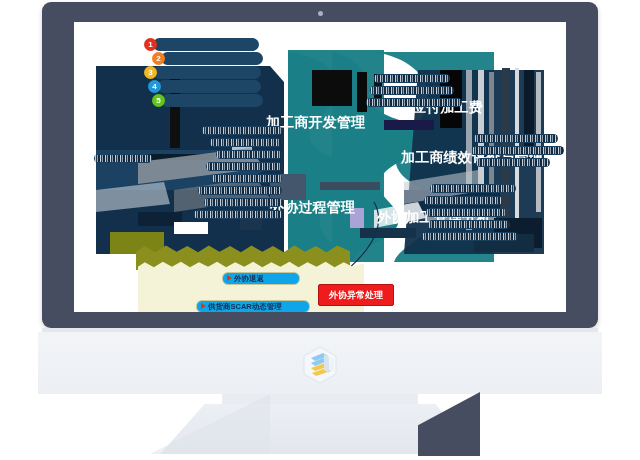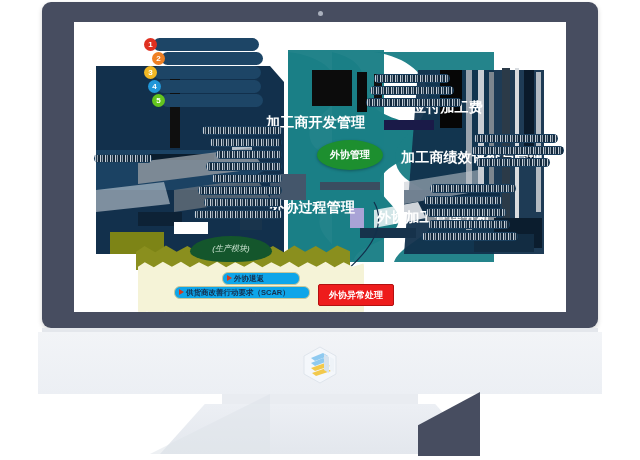--- a/index.html
+++ b/index.html
@@ -154,23 +154,20 @@
             <path d="M300,180 C316,208 288,238 256,262" stroke="#12304c" stroke-width="1.2" fill="none"></path>
           </g>
         </svg>
 
         <div class="lbl branch-lbl" style="left:192px;top:93px;">加工商开发管理</div>
         <div class="lbl branch-lbl" style="left:196px;top:178px;">外协过程管理</div>
         <div class="lbl branch-lbl" style="left:338px;top:78px;">应付加工费</div>
         <div class="lbl branch-lbl" style="left:327px;top:128px;">加工商绩效评价与管理</div>
         <div class="lbl branch-lbl" style="left:303px;top:188px;">外协加工管理分析</div>
 
-        <div id="core" style="left:243px;top:118px;width:66px;height:30px;">
-          <span style="line-height:30px;">外协管理</span>
-        </div>
 
         <div class="numrow" style="left:70px;top:16px;width:120px;">
           <div class="numpill" style="width:106px;"></div>
           <div class="numbadge" style="background:#e03020;">1</div>
           <div class="numtext"></div>
         </div>
         <div class="numrow" style="left:78px;top:30px;width:118px;">
           <div class="numpill" style="width:102px;"></div>
           <div class="numbadge" style="background:#ef8024;">2</div>
           <div class="numtext"></div>
@@ -250,33 +247,30 @@
           </div>
         <div class="leaf" style="left:354px;top:198px;width:82px;">
             <i class="noise"></i>
           </div>
         <div class="leaf" style="left:348px;top:210px;width:96px;">
             <i class="noise"></i>
           </div>
 
         <div id="oliveband"></div>
 
-        <div id="prodmod" style="left:116px;top:214px;width:82px;height:26px;">
-          <span style="line-height:26px;">(生产模块)</span>
-        </div>
 
         <div id="creamband"></div>
 
         <div class="cream-item" style="left:148px;top:250px;width:76px;">
           <i class="flag"></i>
           <span class="ct">外协退返</span>
         </div>
-        <div class="cream-item" style="left:100px;top:264px;width:134px;">
+        <div class="cream-item" style="left:122px;top:278px;width:112px;">
           <i class="flag"></i>
-          <span class="ct">供货商改善行动要求（SCAR）</span>
+          <span class="ct">供货商SCAR动态管理</span>
         </div>
 
         <div id="redbox" style="left:244px;top:262px;width:74px;height:20px;">
           <span style="line-height:20px;text-align:center;">外协异常处理</span>
         </div>
 
       </div>
     </div>
   </div>
 

